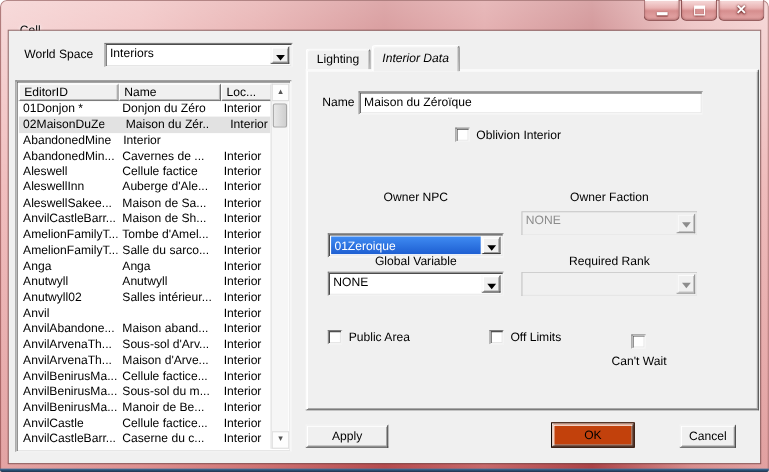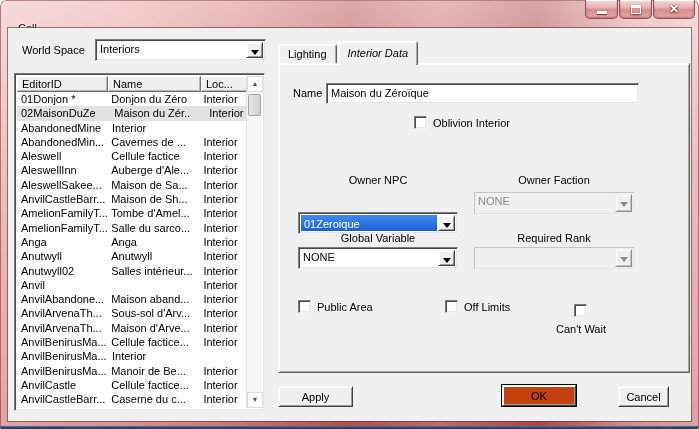--- a/index.html
+++ b/index.html
@@ -237,20 +237,21 @@
             <div class="lv-cell c1">Maison d'Arve...</div>
             <div class="lv-cell c2">Interior</div>
           </div>
           <div class="lv-row">
             <div class="lv-cell c0">AnvilBenirusMa...</div>
             <div class="lv-cell c1">Cellule factice...</div>
             <div class="lv-cell c2">Interior</div>
           </div>
           <div class="lv-row">
             <div class="lv-cell c0">AnvilBenirusMa...</div>
+            <div class="lv-cell c1">Sous-sol du m...</div>
             <div class="lv-cell c2">Interior</div>
           </div>
           <div class="lv-row">
             <div class="lv-cell c0">AnvilBenirusMa...</div>
             <div class="lv-cell c1">Manoir de Be...</div>
             <div class="lv-cell c2">Interior</div>
           </div>
           <div class="lv-row">
             <div class="lv-cell c0">AnvilCastle</div>
             <div class="lv-cell c1">Cellule factice...</div>

